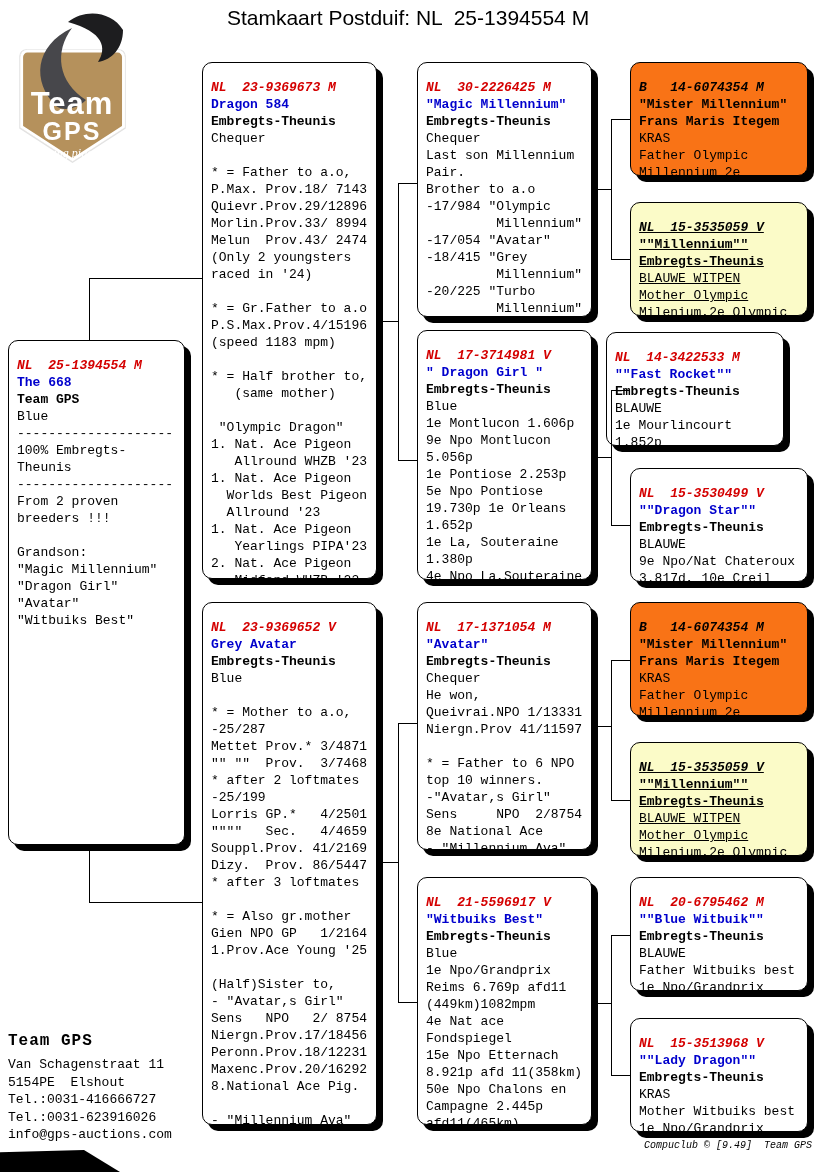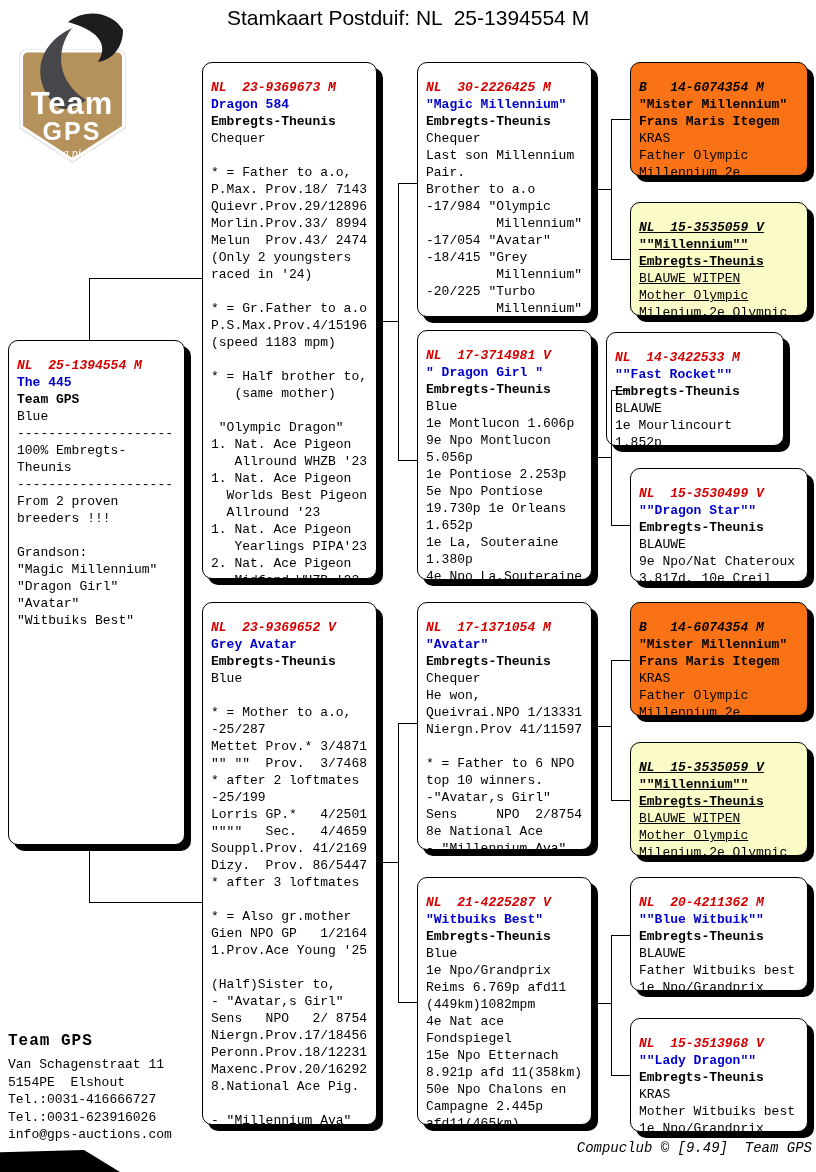--- a/index.html
+++ b/index.html
@@ -27,21 +27,21 @@
   .box.pink .name,.box.yellow .name{color:#000;}
   .line{position:absolute;background:#000;}
   .contact-heading{
     position:absolute;left:8px;top:1032px;font-size:16px;font-weight:bold;
     white-space:pre;letter-spacing:1px;
   }
   .contact-lines{
     position:absolute;left:8px;top:1056px;font-size:13px;line-height:17.5px;white-space:pre;
   }
   .footer-credit{
-    position:absolute;right:4px;top:1140px;font-size:14px;font-style:italic;white-space:pre;
+    position:absolute;right:4px;top:1140px;font-size:10px;font-style:italic;white-space:pre;
   }
   .corner-wedge{
     position:absolute;left:0;top:1150px;width:120px;height:22px;background:#000;
     clip-path:polygon(0 10%,70% 0,100% 100%,0 100%);
   }
   .logo{position:absolute;left:10px;top:8px;width:125px;height:164px;}
 </style>
 </head>
 <body>
 
@@ -54,21 +54,21 @@
     <path d="M58,14 C76,0 102,4 113,22 C113,40 102,52 88,54 C97,40 94,24 58,14 z" fill="#1d1d1f"></path>
     <path d="M46,98 C22,74 24,38 62,20 C44,44 48,74 76,92 C68,100 54,104 46,98 z" fill="#47474b"></path>
     <text x="62" y="106" text-anchor="middle" font-family="Liberation Sans, sans-serif" font-size="31" font-weight="bold" fill="#ffffff" letter-spacing="1">Team</text>
     <text x="62" y="132" text-anchor="middle" font-family="Liberation Sans, sans-serif" font-size="25" font-weight="bold" fill="#ffffff" letter-spacing="2">GPS</text>
     <text x="62" y="149" text-anchor="middle" font-family="Liberation Serif, serif" font-size="12" font-style="italic" fill="#ffffff">Racing pigeons</text>
   </svg>
 </div>
 
 <div class="box" style="left:8px;top:340px;width:177px;height:505px;">
   <div class="ring">NL  25-1394554 M</div>
-  <div class="name">The 445</div>
+  <div class="name">The 668</div>
   <div class="breeder">Team GPS</div>
   <div class="body">Blue
 --------------------
 100% Embregts-
 Theunis
 --------------------
 From 2 proven
 breeders !!!
 
 Grandson:
@@ -186,21 +186,21 @@
 Niergn.Prov 41/11597
 
 * = Father to 6 NPO
 top 10 winners.
 -"Avatar,s Girl"
 Sens     NPO  2/8754
 8e National Ace
 - "Millennium Ava"</div>
 </div>
 <div class="box" style="left:417px;top:877px;width:175px;height:248px;">
-  <div class="ring">NL  21-4225287 V</div>
+  <div class="ring">NL  21-5596917 V</div>
   <div class="name">"Witbuiks Best"</div>
   <div class="breeder">Embregts-Theunis</div>
   <div class="body">Blue
 1e Npo/Grandprix
 Reims 6.769p afd11
 (449km)1082mpm
 4e Nat ace
 Fondspiegel
 15e Npo Etternach
 8.921p afd 11(358km)
@@ -251,21 +251,21 @@
 </div>
 <div class="box yellow" style="left:630px;top:742px;width:178px;height:114px;">
   <div class="ring">NL  15-3535059 V</div>
   <div class="name">""Millennium""</div>
   <div class="breeder">Embregts-Theunis</div>
   <div class="body">BLAUWE WITPEN
 Mother Olympic
 Milenium,2e Olympic</div>
 </div>
 <div class="box" style="left:630px;top:877px;width:178px;height:114px;">
-  <div class="ring">NL  20-4211362 M</div>
+  <div class="ring">NL  20-6795462 M</div>
   <div class="name">""Blue Witbuik""</div>
   <div class="breeder">Embregts-Theunis</div>
   <div class="body">BLAUWE
 Father Witbuiks best
 1e Npo/Grandprix</div>
 </div>
 <div class="box" style="left:630px;top:1018px;width:178px;height:114px;">
   <div class="ring">NL  15-3513968 V</div>
   <div class="name">""Lady Dragon""</div>
   <div class="breeder">Embregts-Theunis</div>

